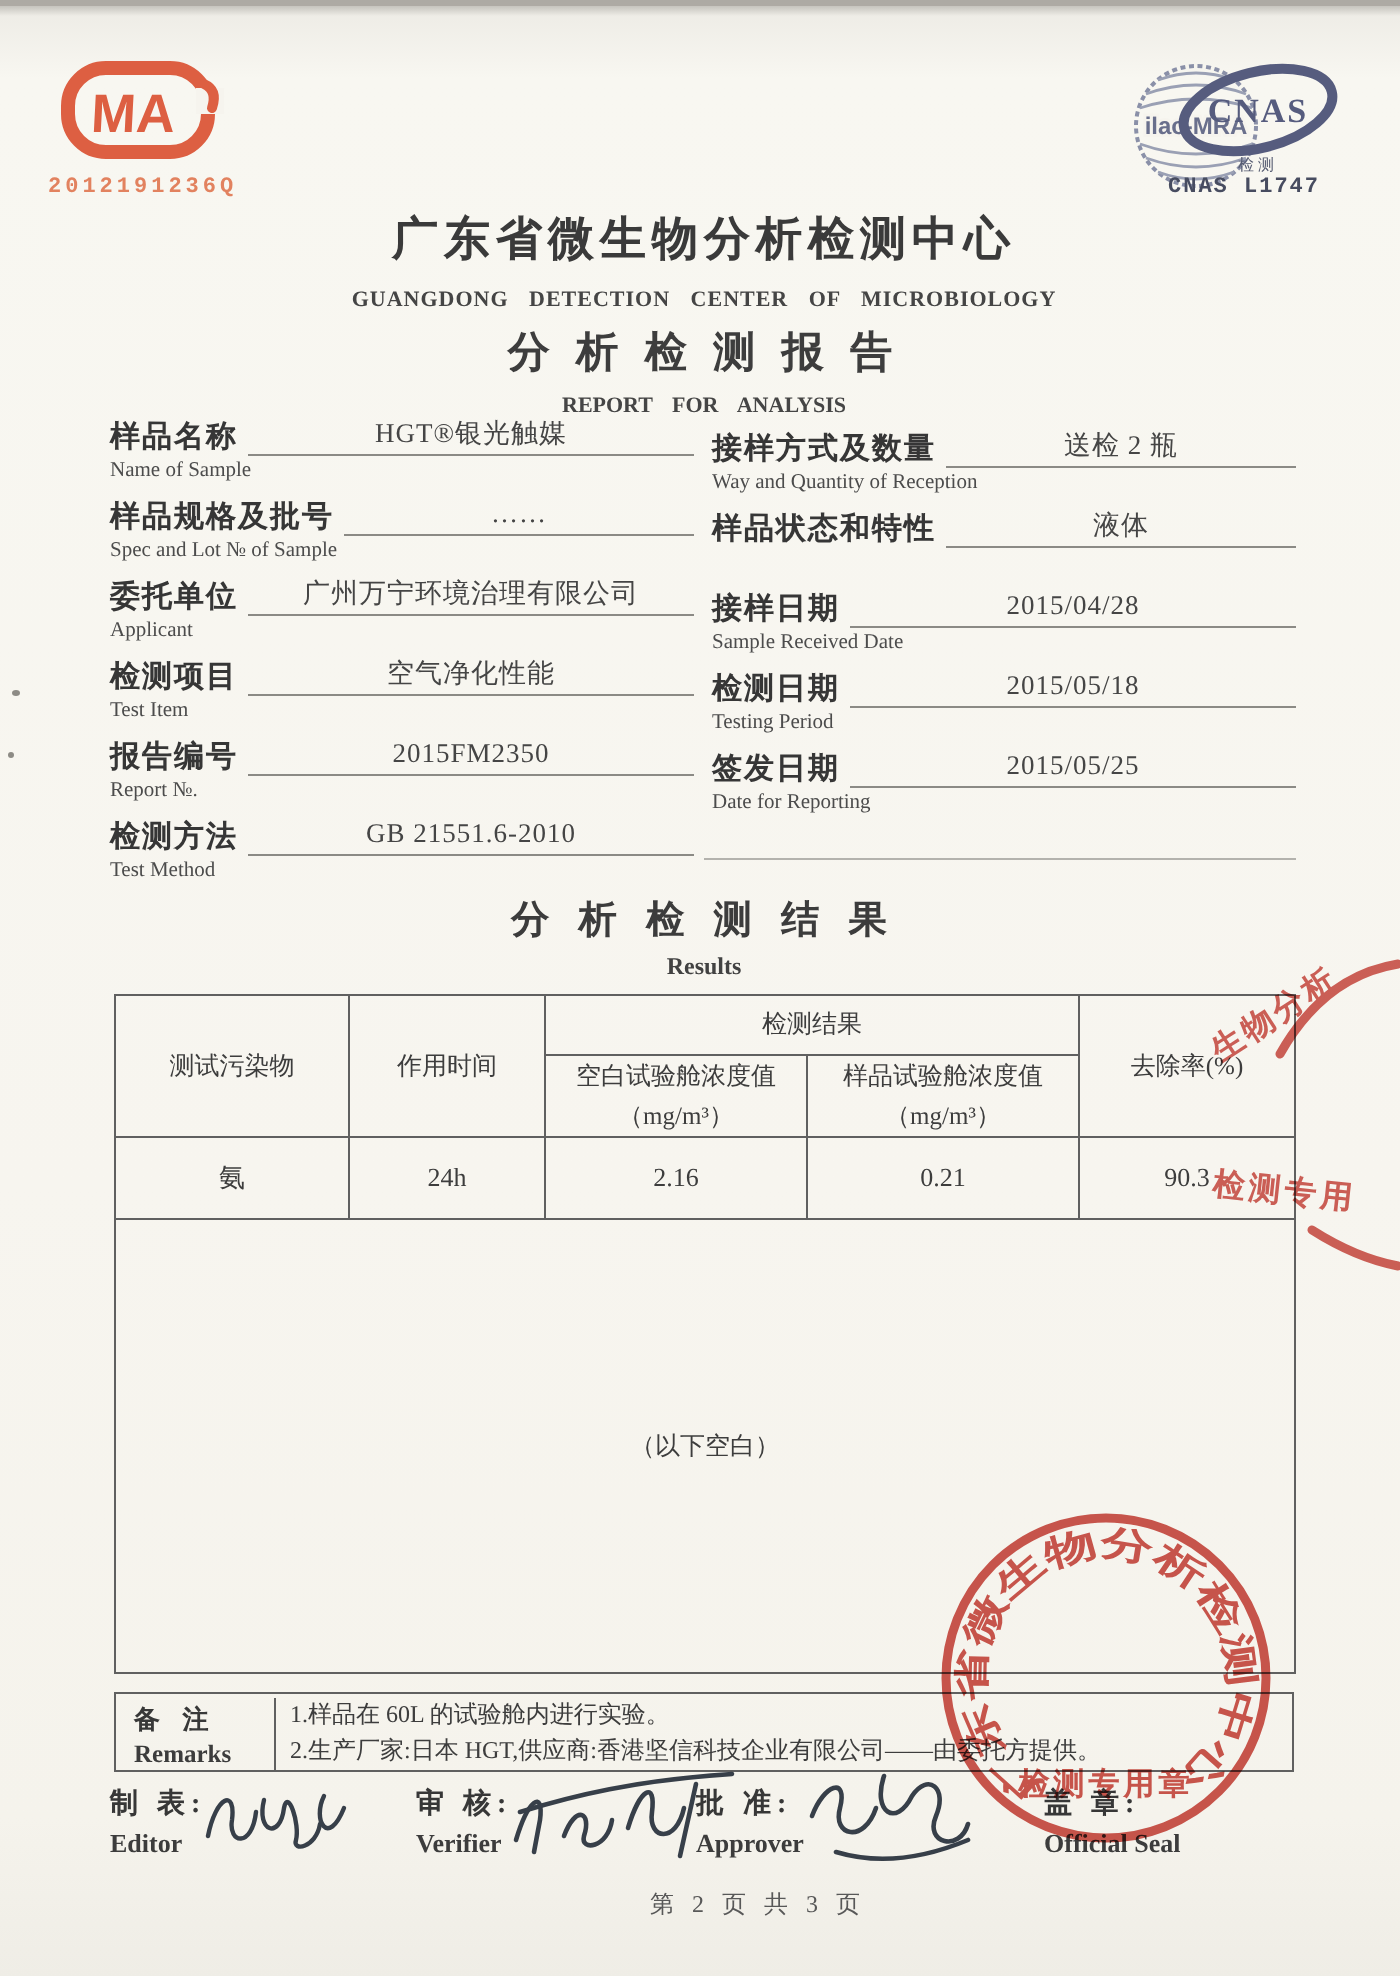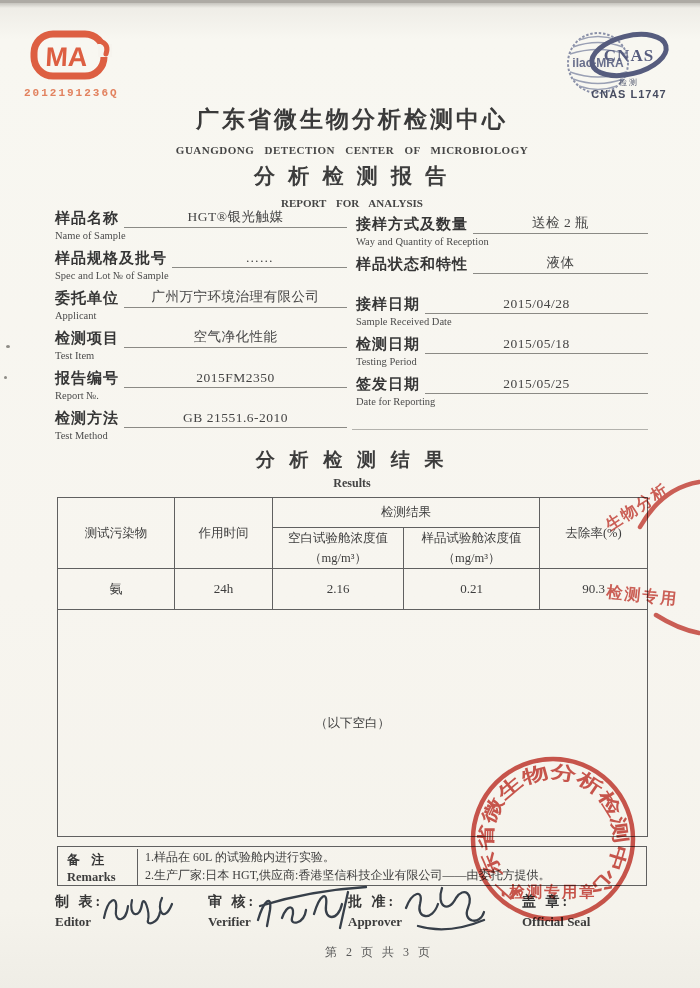--- a/index.html
+++ b/index.html
@@ -15,21 +15,21 @@
     color:#3c3c3c;
   }
   .scan-top { position:absolute; top:0; left:0; width:700px; height:3px; background:#a29f99; opacity:.85; }
   .scan-top2 { position:absolute; top:3px; left:0; width:700px; height:5px; background:linear-gradient(180deg,#c6c4be,rgba(246,244,238,0)); }
   .speck { position:absolute; background:#8d8b85; border-radius:50%; }
 
   
   .cma { position:absolute; left:24px; top:30px; width:90px; text-align:center; }
   .cma-num { font-family:"Liberation Mono","DejaVu Sans Mono",monospace; font-weight:bold; font-size:11px; letter-spacing:2px; color:#e2825f; margin-top:1px; }
   .certs { position:absolute; left:512px; top:28px; width:160px; }
-  .cnas-code { position:absolute; left:584px; top:88px; width:90px; text-align:center; font-weight:bold; font-size:11px; color:#474c60; letter-spacing:1px; font-family:Liberation Sans, sans-serif; }
+  .cnas-code { position:absolute; left:584px; top:88px; width:90px; text-align:left; font-weight:bold; font-size:11px; color:#474c60; letter-spacing:1px; font-family:Liberation Mono, monospace; }
   .cnas-type { position:absolute; left:584px; top:77px; width:90px; text-align:center; font-size:8px; color:#565c72; letter-spacing:2px; }
 
   
   .titles { position:absolute; left:0; top:104px; width:704px; text-align:center; }
   .org-cn { font-size:23px; font-weight:bold; letter-spacing:3px; color:#3a3a3a; }
   .org-en { font-size:11px; font-weight:bold; word-spacing:7px; letter-spacing:.5px; color:#454545; margin-top:9px; }
   .report-cn { font-size:21px; font-weight:bold; letter-spacing:4px; color:#3d3d3d; margin-top:6px; }
   .report-en { font-size:11px; font-weight:bold; word-spacing:7px; color:#454545; margin-top:7px; }
 
   

